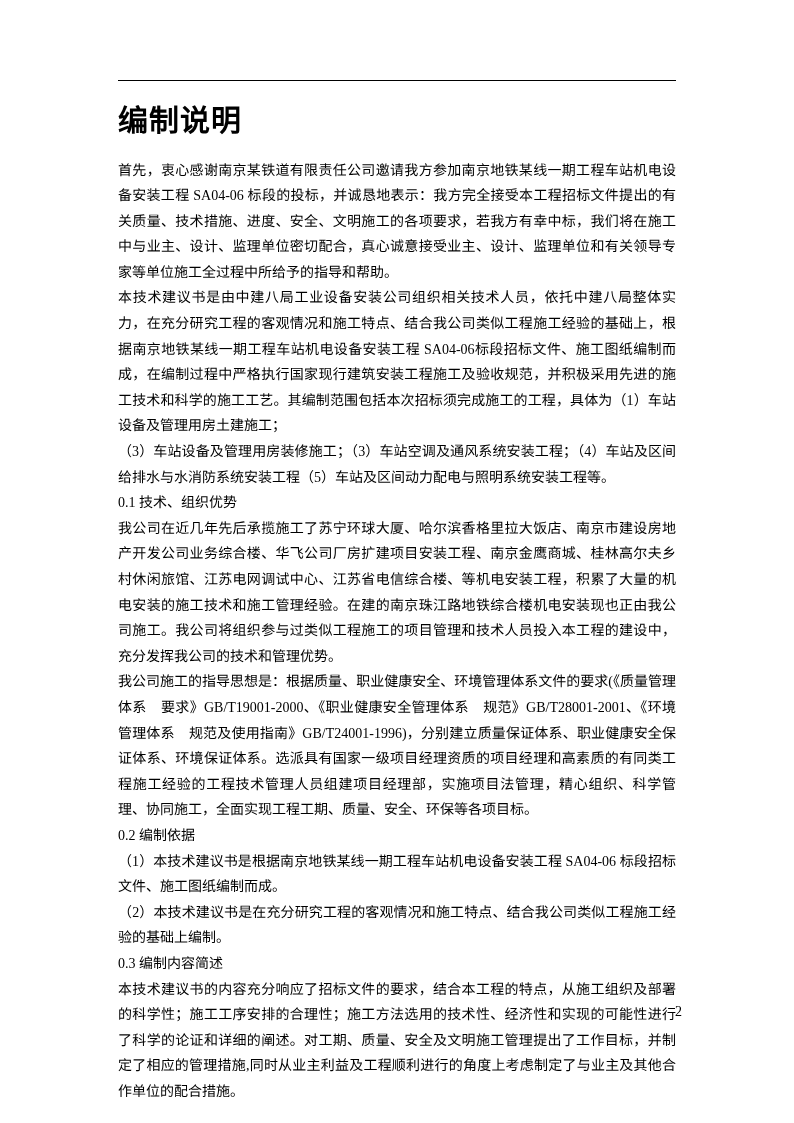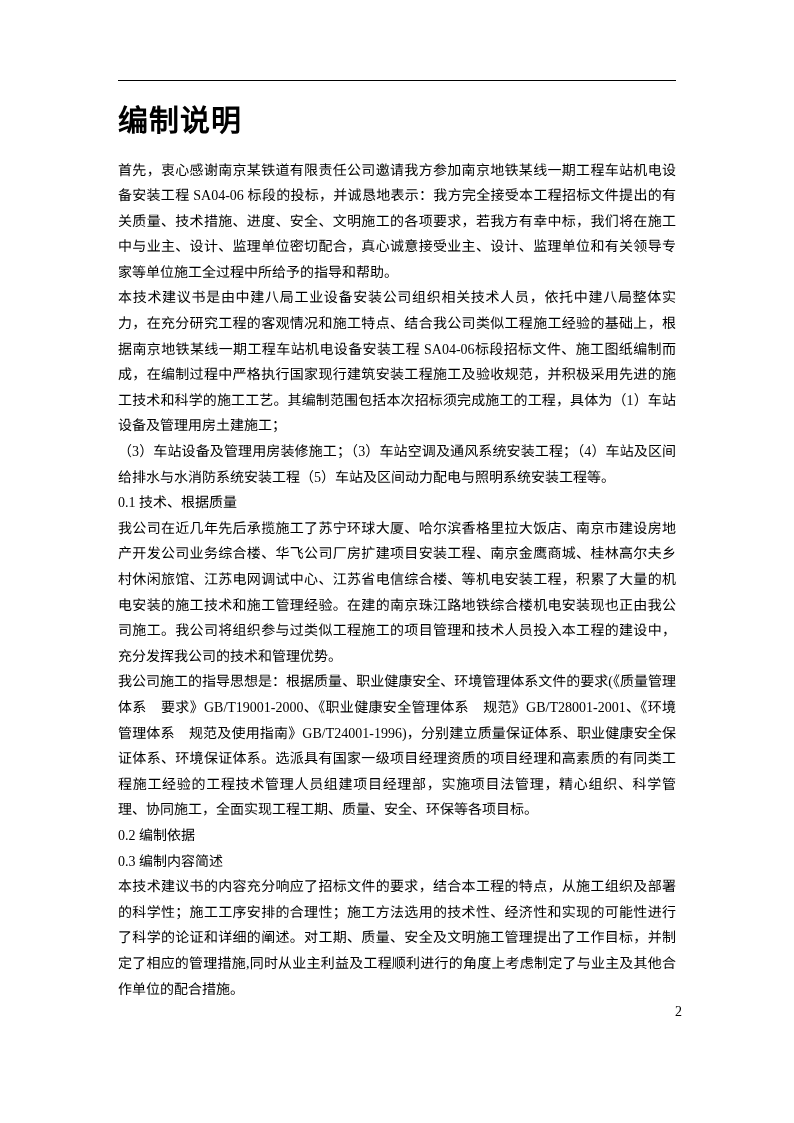--- a/index.html
+++ b/index.html
@@ -63,24 +63,26 @@
 
   <div class="header-rule"></div>
 
   <div class="content">
 
     <h1 class="doc-title">编制说明</h1>
 
     <p class="para">首先，衷心感谢南京某铁道有限责任公司邀请我方参加南京地铁某线一期工程车站机电设备安装工程 SA04-06 标段的投标，并诚恳地表示：我方完全接受本工程招标文件提出的有关质量、技术措施、进度、安全、文明施工的各项要求，若我方有幸中标，我们将在施工中与业主、设计、监理单位密切配合，真心诚意接受业主、设计、监理单位和有关领导专家等单位施工全过程中所给予的指导和帮助。</p>
     <p class="para">本技术建议书是由中建八局工业设备安装公司组织相关技术人员，依托中建八局整体实力，在充分研究工程的客观情况和施工特点、结合我公司类似工程施工经验的基础上，根据南京地铁某线一期工程车站机电设备安装工程 SA04-06标段招标文件、施工图纸编制而成，在编制过程中严格执行国家现行建筑安装工程施工及验收规范，并积极采用先进的施工技术和科学的施工工艺。其编制范围包括本次招标须完成施工的工程，具体为（1）车站设备及管理用房土建施工；</p>
     <p class="para">（3）车站设备及管理用房装修施工；（3）车站空调及通风系统安装工程；（4）车站及区间给排水与水消防系统安装工程（5）车站及区间动力配电与照明系统安装工程等。</p>
-    <p class="para">0.1 技术、根据质量</p>
+    <p class="para">0.1 技术、组织优势</p>
     <p class="para">我公司在近几年先后承揽施工了苏宁环球大厦、哈尔滨香格里拉大饭店、南京市建设房地产开发公司业务综合楼、华飞公司厂房扩建项目安装工程、南京金鹰商城、桂林高尔夫乡村休闲旅馆、江苏电网调试中心、江苏省电信综合楼、等机电安装工程，积累了大量的机电安装的施工技术和施工管理经验。在建的南京珠江路地铁综合楼机电安装现也正由我公司施工。我公司将组织参与过类似工程施工的项目管理和技术人员投入本工程的建设中，充分发挥我公司的技术和管理优势。</p>
     <p class="para">我公司施工的指导思想是：根据质量、职业健康安全、环境管理体系文件的要求(《质量管理体系　要求》GB/T19001-2000、《职业健康安全管理体系　规范》GB/T28001-2001、《环境管理体系　规范及使用指南》GB/T24001-1996)，分别建立质量保证体系、职业健康安全保证体系、环境保证体系。选派具有国家一级项目经理资质的项目经理和高素质的有同类工程施工经验的工程技术管理人员组建项目经理部，实施项目法管理，精心组织、科学管理、协同施工，全面实现工程工期、质量、安全、环保等各项目标。</p>
     <p class="para">0.2 编制依据</p>
+    <p class="para">（1）本技术建议书是根据南京地铁某线一期工程车站机电设备安装工程 SA04-06 标段招标文件、施工图纸编制而成。</p>
+    <p class="para">（2）本技术建议书是在充分研究工程的客观情况和施工特点、结合我公司类似工程施工经验的基础上编制。</p>
     <p class="para">0.3  编制内容简述</p>
     <p class="para">本技术建议书的内容充分响应了招标文件的要求，结合本工程的特点，从施工组织及部署的科学性；施工工序安排的合理性；施工方法选用的技术性、经济性和实现的可能性进行了科学的论证和详细的阐述。对工期、质量、安全及文明施工管理提出了工作目标，并制定了相应的管理措施,同时从业主利益及工程顺利进行的角度上考虑制定了与业主及其他合作单位的配合措施。</p>
 
   </div>
 
   <div class="page-number">2</div>
 
 </div>
 
 </body></html>

